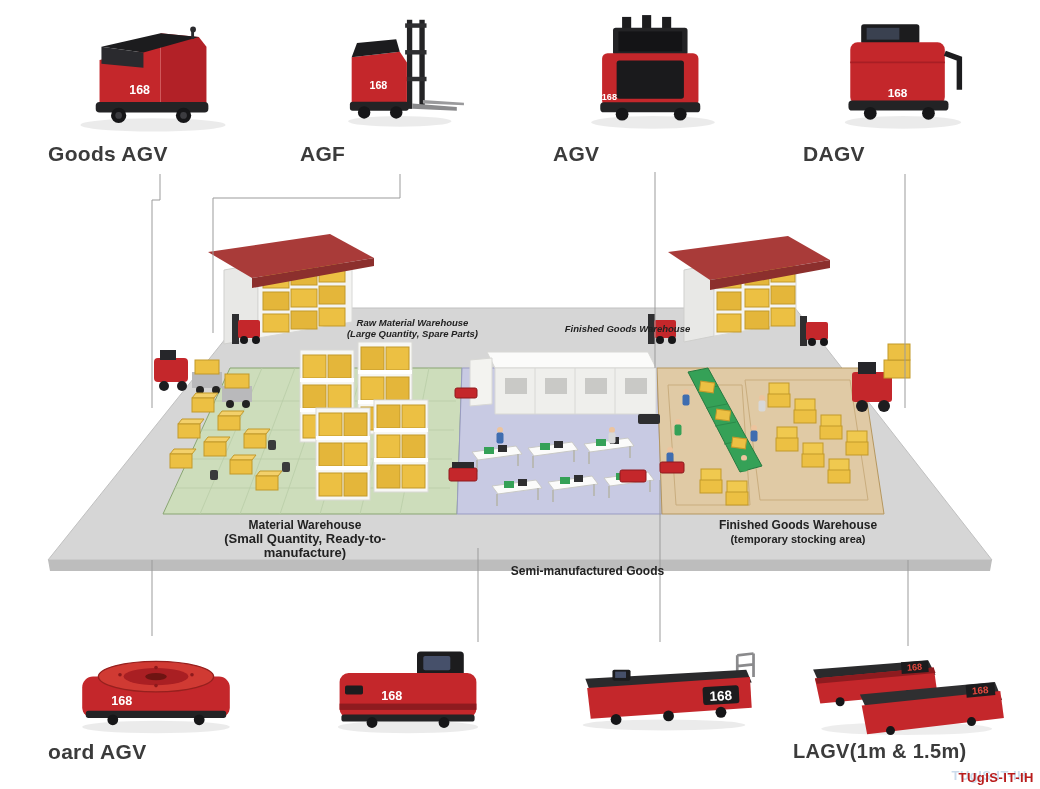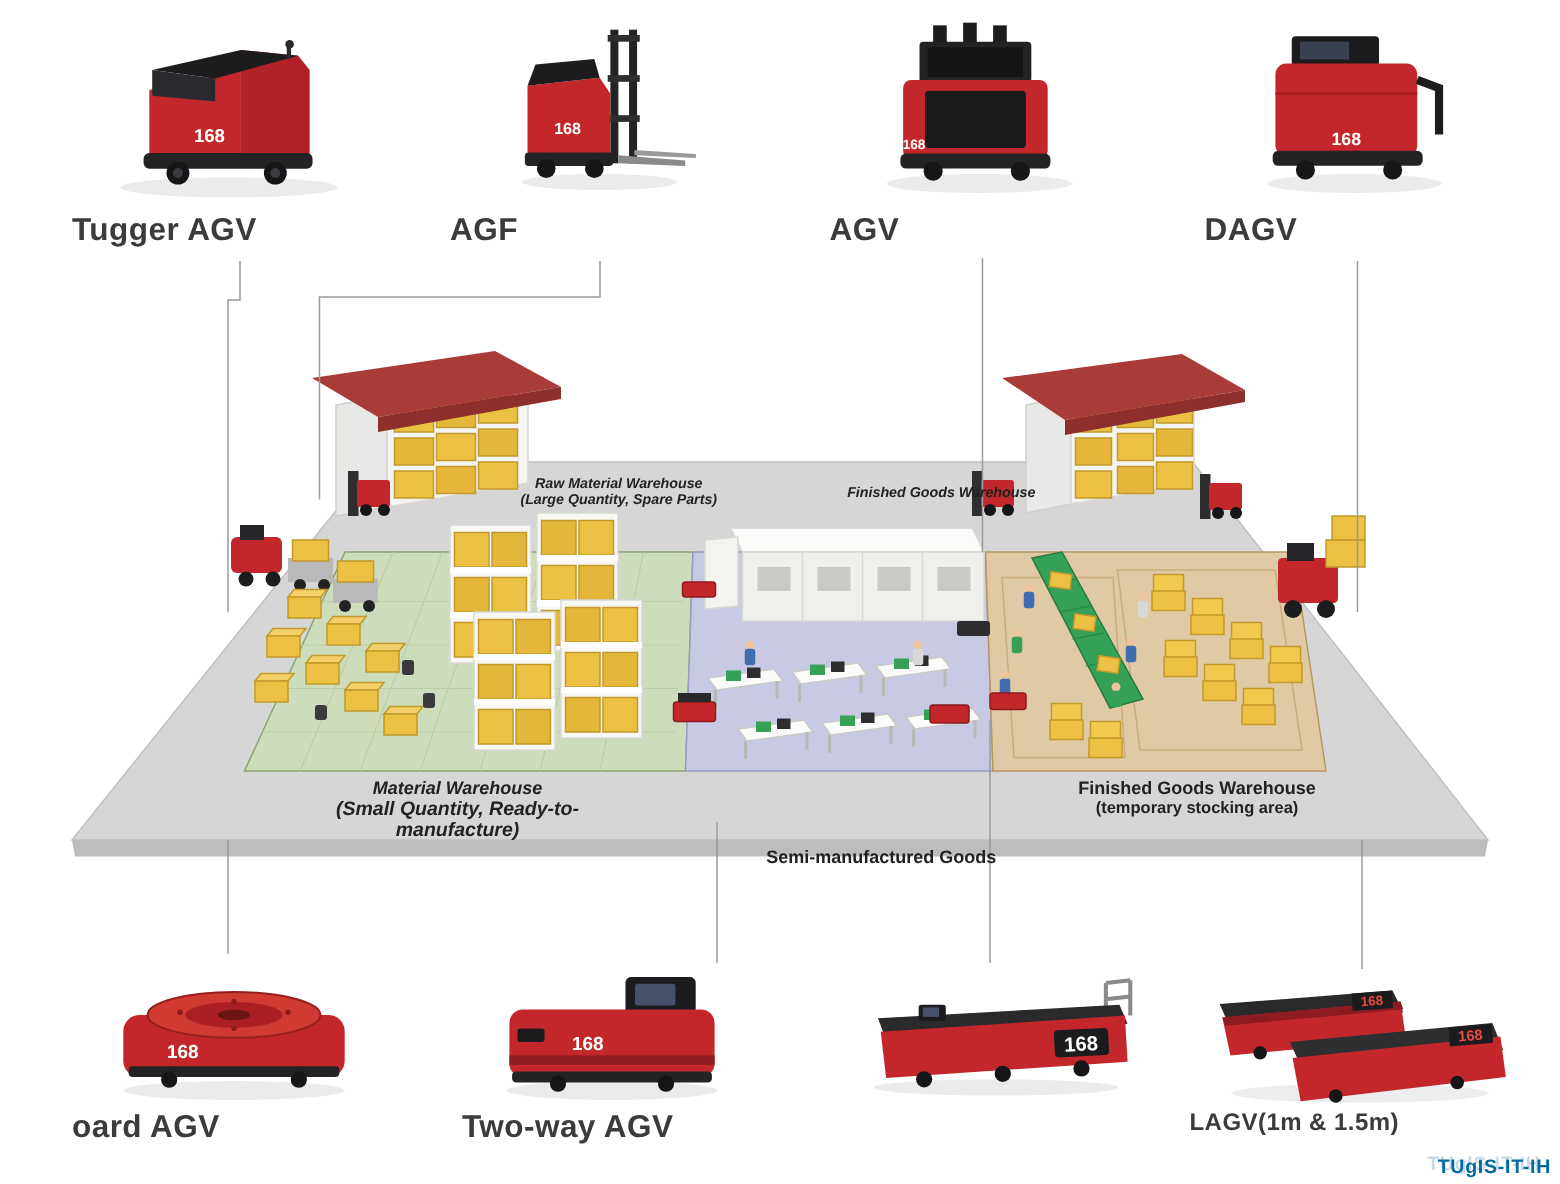--- a/index.html
+++ b/index.html
@@ -5,26 +5,26 @@
   * { margin:0; padding:0; box-sizing:border-box; }
   html,body { width:1040px; height:789px; }
   body { background:#ffffff; font-family:"Liberation Sans", sans-serif; position:relative; overflow:hidden; }
   .page { position:absolute; inset:0; width:1040px; height:789px; background:#fff; }
   .facility { position:absolute; left:0; top:0; width:1040px; height:789px; z-index:1; }
   .cell { position:absolute; display:flex; flex-direction:column; z-index:2; }
   .cell svg { display:block; }
   .vlabel { margin-top:4px; font-size:21px; font-weight:bold; color:#3b3b3b; letter-spacing:0.3px; white-space:nowrap; }
   .zone-label { position:absolute; z-index:3; text-align:center; color:#222; pointer-events:none; }
   .zl-sm { font-size:9.5px; line-height:11px; font-style:italic; font-weight:600; }
-  .zl-material { font-size:12px; line-height:14px; font-style:italic; font-weight:600; }
+  .zl-material { font-size:12px; line-height:14px; font-weight:600; }
   .zl-material .l2 { font-size:13px; }
   .zl-bold { font-size:12px; line-height:14px; font-weight:bold; }
   .zl-bold .l2 { font-size:11px; }
   .watermark { position:absolute; right:6px; bottom:4px; z-index:4; font-size:13px; font-weight:bold;
-               color:#0369a1; letter-spacing:0.5px;
+               color:#b91c1c; letter-spacing:0.5px;
                text-shadow:-7px -2px 0 rgba(160,190,220,0.55); }
 </style>
 </head>
 <body>
 
 <div class="page">
 
   <svg class="facility" viewBox="0 0 1040 789">
 
     <g>
@@ -396,21 +396,21 @@
       <path d="M56 42 L100 48 L100 64 L56 60 Z" fill="#2a2a2e"></path>
       <rect x="50" y="100" width="118" height="11" rx="4" fill="#232325"></rect>
       <circle cx="74" cy="114" r="8" fill="#161618"></circle>
         <circle cx="142" cy="114" r="8" fill="#161618"></circle>
       <circle cx="74" cy="114" r="3.5" fill="#3c3c40"></circle>
         <circle cx="142" cy="114" r="3.5" fill="#3c3c40"></circle>
       <circle cx="152" cy="24" r="3" fill="#2a2a2e"></circle>
         <rect x="150" y="24" width="3" height="10" fill="#2a2a2e"></rect>
       <text x="96" y="92" text-anchor="middle" font-size="13" font-weight="bold" fill="#ffffff">168</text>
     </svg>
-    <div class="vlabel">Tugger AGV</div>
+    <div class="vlabel">Goods AGV</div>
   </div>
 
   <div class="cell" style="left:300px; top:4px; width:200px;">
     <svg style="height:134px; width:196px;" viewBox="0 0 220 135">
       <ellipse cx="112" cy="124" rx="58" ry="6" fill="rgba(0,0,0,0.08)"></ellipse>
       <rect x="120" y="10" width="6" height="100" fill="#232325"></rect>
       <rect x="134" y="10" width="6" height="100" fill="#232325"></rect>
       <rect x="118" y="14" width="24" height="5" fill="#2e2e30"></rect>
       <rect x="118" y="44" width="24" height="5" fill="#2e2e30"></rect>
       <rect x="118" y="74" width="24" height="5" fill="#2e2e30"></rect>
@@ -485,21 +485,20 @@
       <rect x="120" y="26" width="52" height="28" rx="4" fill="#1c1c1e"></rect>
       <rect x="127" y="31" width="30" height="16" rx="2" fill="#46506a"></rect>
       <rect x="34" y="50" width="152" height="50" rx="10" fill="#c4272b"></rect>
       <rect x="34" y="84" width="152" height="7" fill="#8e1b1f"></rect>
       <rect x="40" y="64" width="20" height="10" rx="2" fill="#1c1c1e"></rect>
       <rect x="36" y="96" width="148" height="8" rx="3" fill="#232325"></rect>
       <circle cx="70" cy="105" r="6" fill="#161618"></circle>
         <circle cx="150" cy="105" r="6" fill="#161618"></circle>
       <text x="92" y="80" text-anchor="middle" font-size="14" font-weight="bold" fill="#ffffff">168</text>
     </svg>
-    <div class="vlabel">Two-way AGV</div>
   </div>
 
   <div class="cell" style="left:560px; top:628px; width:210px;">
     <svg style="height:108px; width:208px;" viewBox="0 0 230 115">
       <ellipse cx="115" cy="105" rx="90" ry="6" fill="rgba(0,0,0,0.08)"></ellipse>
       <path d="M196 28 L214 26 M196 28 L196 56 M214 26 L214 52 M196 40 L214 38" stroke="#8a8a8c" stroke-width="3" fill="none"></path>
       <path d="M28 54 L206 44 L212 58 L34 70 Z" fill="#2a2a2c"></path>
       <path d="M30 64 L210 52 L212 86 L34 98 Z" fill="#c4272b"></path>
       <rect x="58" y="44" width="20" height="12" rx="2" fill="#1c1c1e"></rect>
       <rect x="61" y="46" width="12" height="7" fill="#46506a"></rect>
@@ -525,21 +524,21 @@
       </g>
       <g>
         <path d="M66 74 L216 60 L224 80 L76 96 Z" fill="#2f2f31"></path>
         <path d="M68 86 L222 70 L226 100 L74 118 Z" fill="#c4272b"></path>
         <circle cx="100" cy="114" r="5" fill="#161618"></circle>
           <circle cx="190" cy="104" r="5" fill="#161618"></circle>
         <rect x="184" y="62" width="32" height="14" fill="#1c1c1e" transform="rotate(-5 200 69)"></rect>
         <text x="200" y="73" text-anchor="middle" font-size="11" font-weight="bold" fill="#e8493f" transform="rotate(-5 200 73)">168</text>
       </g>
     </svg>
-    <div class="vlabel" style="font-size:16px;">LAGV(1m &amp; 1.5m)</div>
+    <div class="vlabel" style="font-size:20px;">LAGV(1m &amp; 1.5m)</div>
   </div>
 
   <div class="zone-label zl-sm" style="left:330px; top:317px; width:165px;">
     <div>Raw Material Warehouse</div>
     <div>(Large Quantity, Spare Parts)</div>
   </div>
 
   <div class="zone-label zl-sm" style="left:550px; top:323px; width:155px;">
     <div>Finished Goods Warehouse</div>
   </div>

